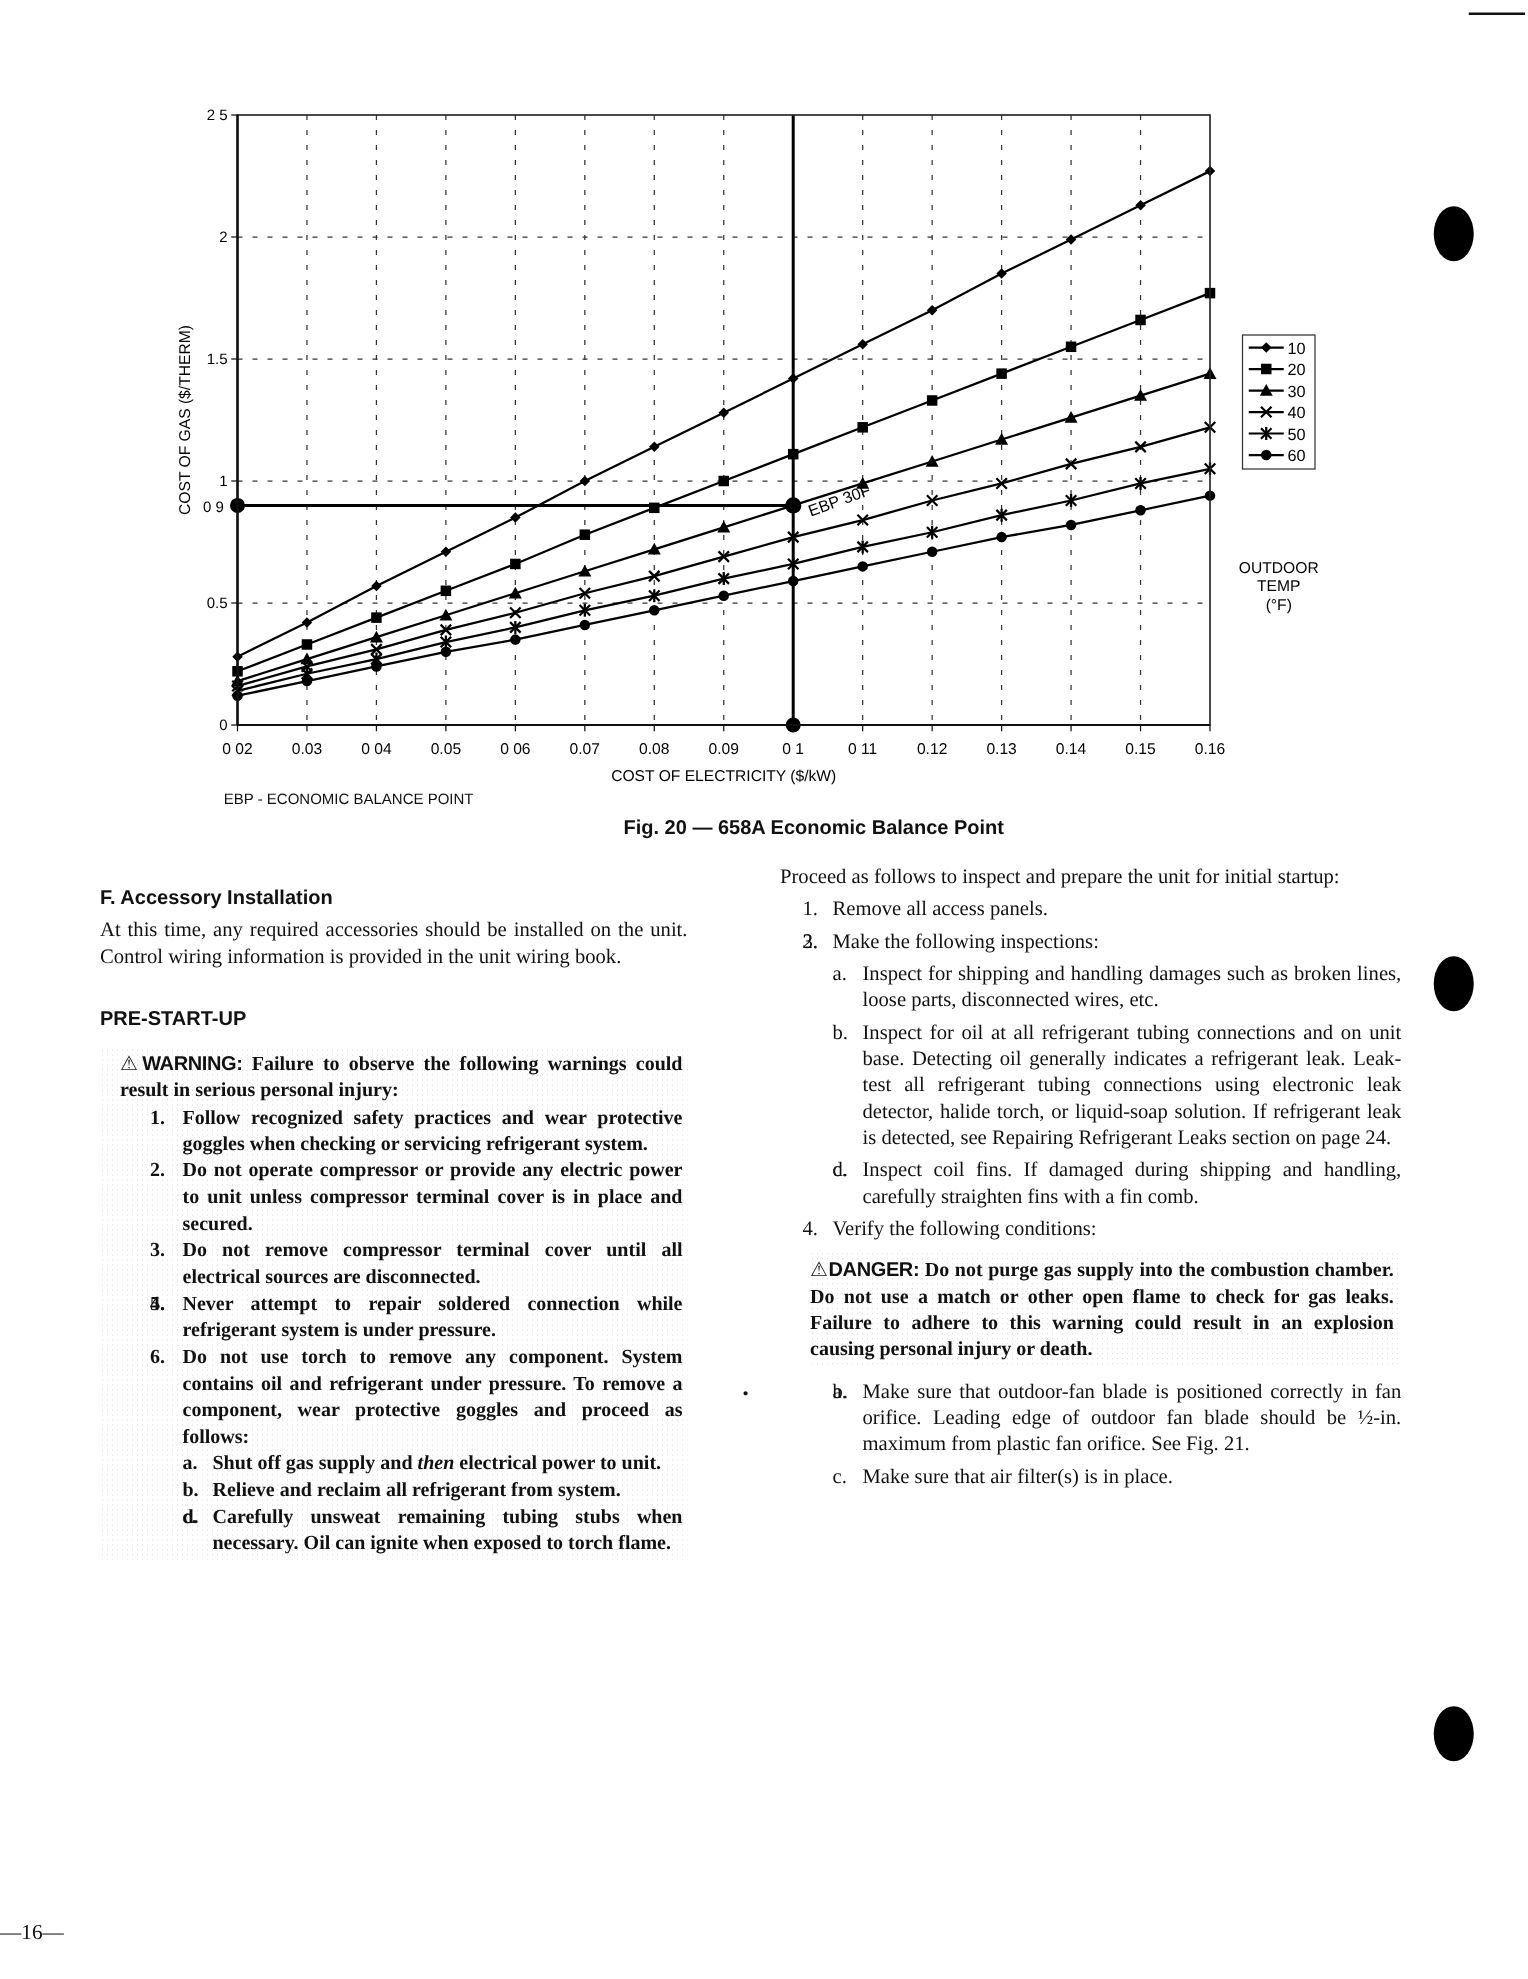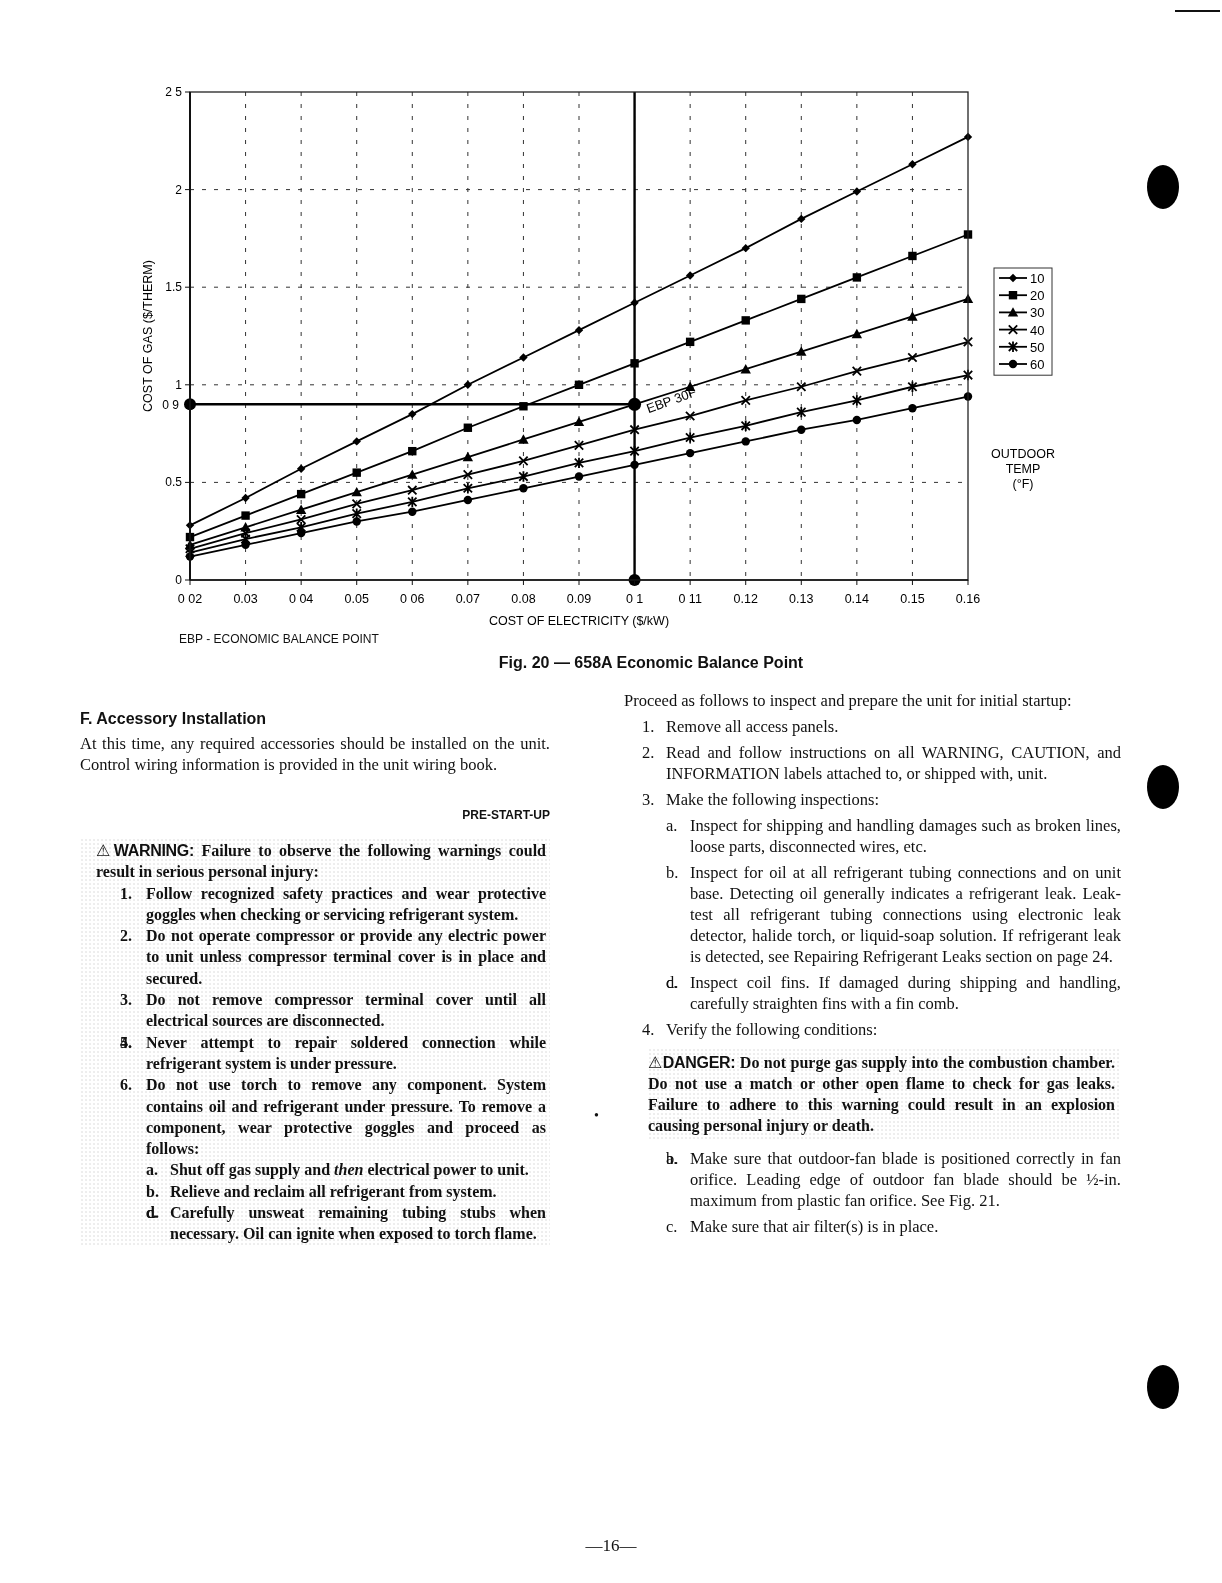--- a/index.html
+++ b/index.html
@@ -6,36 +6,36 @@
   body { width: 1222px; height: 1583px; position: relative; overflow: hidden; color: #111; font-family: "Liberation Serif", serif; }
   .topline { position: absolute; left: 1175px; top: 10px; width: 45px; height: 2px; background: #111; }
   .margin-dot { position: absolute; width: 32px; height: 44px; border-radius: 50%; background: #000; }
   #chart-svg { position: absolute; left: 0; top: 0; }
   .fig-caption { position: absolute; left: 0; width: 1222px; top: 654px; text-align: center; font-family: "Liberation Sans", sans-serif; font-weight: bold; font-size: 16px; margin-left: 40px; }
   .ebp-note { position: absolute; left: 179px; top: 632px; font-family: "Liberation Sans", sans-serif; font-size: 12px; }
   .col { position: absolute; font-size: 16.5px; line-height: 21px; }
   .col-left { left: 80px; top: 708px; width: 470px; }
   .col-right { left: 624px; top: 690px; width: 497px; }
   .h-section { font-family: "Liberation Sans", sans-serif; font-weight: bold; font-size: 16px; margin: 0 0 4px 0; }
-  .h-center { font-family: "Liberation Sans", sans-serif; font-weight: bold; font-size: 12px; text-align: right; margin: 30px 0 12px 0; }
+  .h-center { font-family: "Liberation Sans", sans-serif; font-weight: bold; font-size: 16px; text-align: left; margin: 30px 0 12px 0; }
   p { margin: 0; text-align: justify; }
   .warn-box { background-image: radial-gradient(#d9d9d9 0.6px, transparent 0.8px); background-size: 4px 4px; padding: 2px 4px 2px 0; font-weight: bold; font-size: 16px; line-height: 21.3px; }
   .warn-box .lead { padding-left: 16px; }
   .warn-label { font-family: "Liberation Sans", sans-serif; font-weight: 900; letter-spacing: -0.3px; }
   ol, ul { margin: 0; padding: 0; list-style: none; }
   .num-item { position: relative; padding-left: 66px; text-align: justify; }
   .num-item .n { position: absolute; left: 40px; }
   .sub-item { position: relative; padding-left: 90px; text-align: justify; }
   .sub-item .n { position: absolute; left: 66px; }
   .r-num { position: relative; padding-left: 42px; text-align: justify; margin-top: 5px; }
   .r-num .n { position: absolute; left: 18px; }
   .r-sub { position: relative; padding-left: 66px; text-align: justify; margin-top: 5px; }
   .r-sub .n { position: absolute; left: 42px; }
   .danger-box { background-image: radial-gradient(#d9d9d9 0.6px, transparent 0.8px); background-size: 4px 4px; margin: 8px 0 8px 24px; padding: 4px 6px 4px 0; font-weight: bold; font-size: 16px; line-height: 21px; text-align: justify; }
-  .page-num { position: absolute; left: 0; width: 1222px; top: 1536px; text-align: center; font-size: 17px; }
+  .page-num { position: absolute; left: 0; width: 1222px; top: 1536px; font-size: 17px; }
   .stray { position: absolute; left: 594px; top: 1108px; font-size: 14px; }
 </style>
 </head>
 <body>
 
 <div class="topline"></div>
 <div class="margin-dot" style="left:1147px; top:165px;"></div>
 <div class="margin-dot" style="left:1147px; top:765px;"></div>
 <div class="margin-dot" style="left:1147px; top:1365px;"></div>
 
@@ -276,21 +276,21 @@
       </ul>
   </div>
 </div>
 
 <div class="stray">•</div>
 
 <div class="col col-right">
   <p>Proceed as follows to inspect and prepare the unit for initial startup:</p>
   <ol id="steps-list">
       <li class="r-num"><span class="n">1.</span><span>Remove all access panels.</span></li>
-      <li class="r-num"><span class="n">2.</span><span>Read and follow instructions on all WARNING, CAUTION, and INFORMATION labels attached to, or shipped with, unit.</span></li>
+      <li class="r-num"><span class="n">2.</span></li>
       <li class="r-num"><span class="n">3.</span><span>Make the following inspections:</span></li>
     </ol>
   <ul id="insp-list">
       <li class="r-sub"><span class="n">a.</span><span>Inspect for shipping and handling damages such as broken lines, loose parts, disconnected wires, etc.</span></li>
       <li class="r-sub"><span class="n">b.</span><span>Inspect for oil at all refrigerant tubing connections and on unit base. Detecting oil generally indicates a refrigerant leak. Leak-test all refrigerant tubing connections using electronic leak detector, halide torch, or liquid-soap solution. If refrigerant leak is detected, see Repairing Refrigerant Leaks section on page 24.</span></li>
       <li class="r-sub"><span class="n">c.</span></li>
       <li class="r-sub"><span class="n">d.</span><span>Inspect coil fins. If damaged during shipping and handling, carefully straighten fins with a fin comb.</span></li>
     </ul>
   <div class="r-num"><span class="n">4.</span><span>Verify the following conditions:</span></div>
   <div class="danger-box"><span style="font-family:'DejaVu Sans',sans-serif;font-weight:normal;">⚠</span><span class="warn-label">DANGER:</span><span> Do not purge gas supply into the combustion chamber. Do not use a match or other open flame to check for gas leaks. Failure to adhere to this warning could result in an explosion causing personal injury or death.</span></div>

